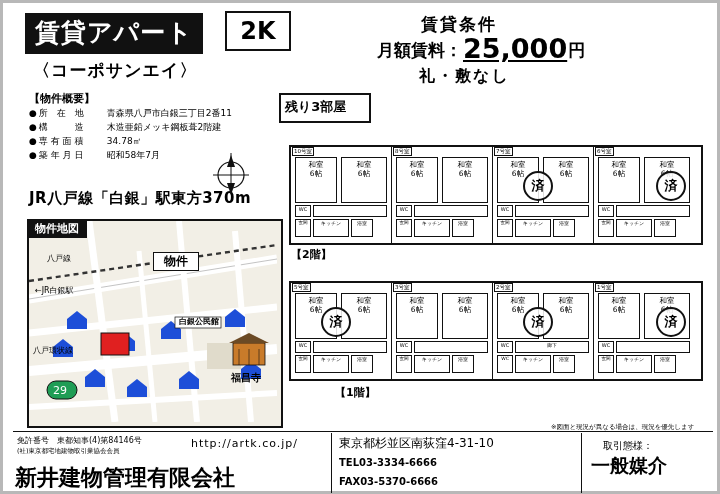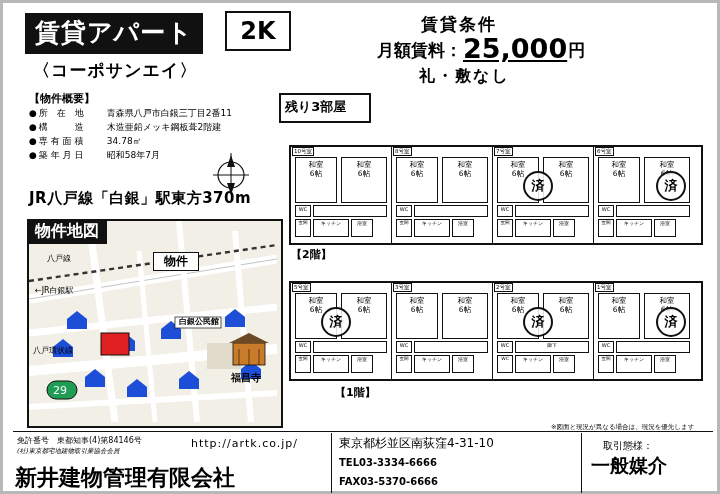--- a/index.html
+++ b/index.html
@@ -53,21 +53,21 @@
     position:absolute;left:26px;top:186px;
     font-size:15px;font-weight:bold;letter-spacing:0.5px;
   }
   
   .compass{
     position:absolute;left:206px;top:148px;width:44px;height:44px;
   }
   
   .map-label{
     position:absolute;left:24px;top:216px;
-    background:#111;color:#fff;font-size:16px;font-weight:bold;
+    background:#111;color:#fff;font-size:11px;font-weight:bold;
     padding:2px 8px;
     z-index:5;
   }
   .map{
     position:absolute;left:24px;top:216px;
     width:252px;height:205px;
     border:2px solid #111;
     background:#f2efe6;
     overflow:hidden;
   }
@@ -158,21 +158,21 @@
     position:absolute;left:548px;top:420px;
     font-size:6.5px;
   }
   
   .footer-line{
     position:absolute;left:10px;top:428px;width:700px;height:1px;background:#111;
   }
   .lic{
     position:absolute;left:14px;top:432px;font-size:8px;line-height:11px;
   }
-  .lic .l2{font-size:6.5px;font-style:italic;}
+  .lic .l2{font-size:6.5px;}
   .company{
     position:absolute;left:12px;top:460px;
     font-size:22px;font-weight:bold;letter-spacing:0px;
   }
   .url{
     position:absolute;left:188px;top:434px;
     font-size:11px;letter-spacing:1px;
   }
   .addr{
     position:absolute;left:336px;top:432px;

